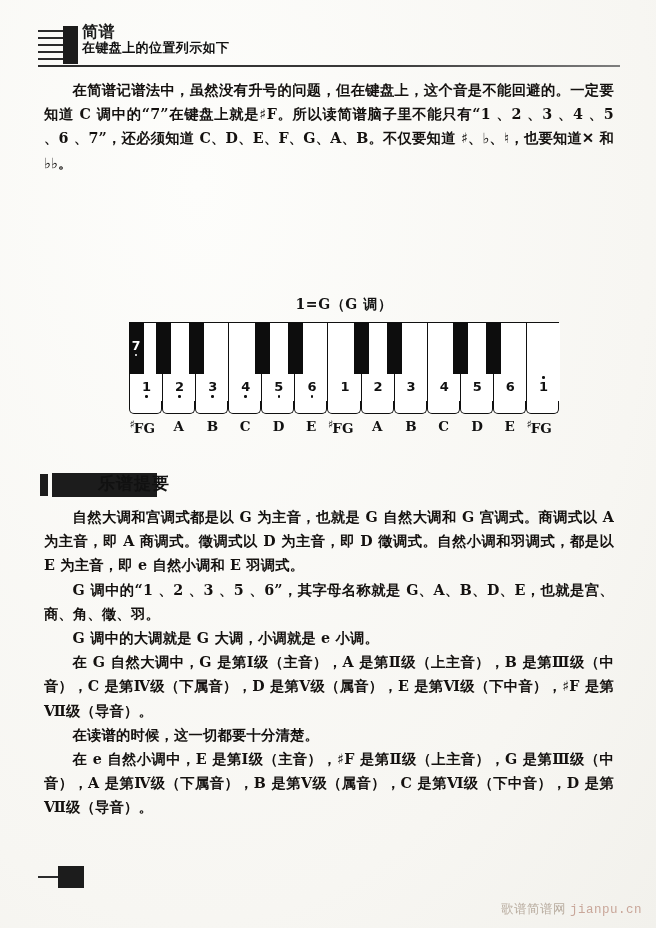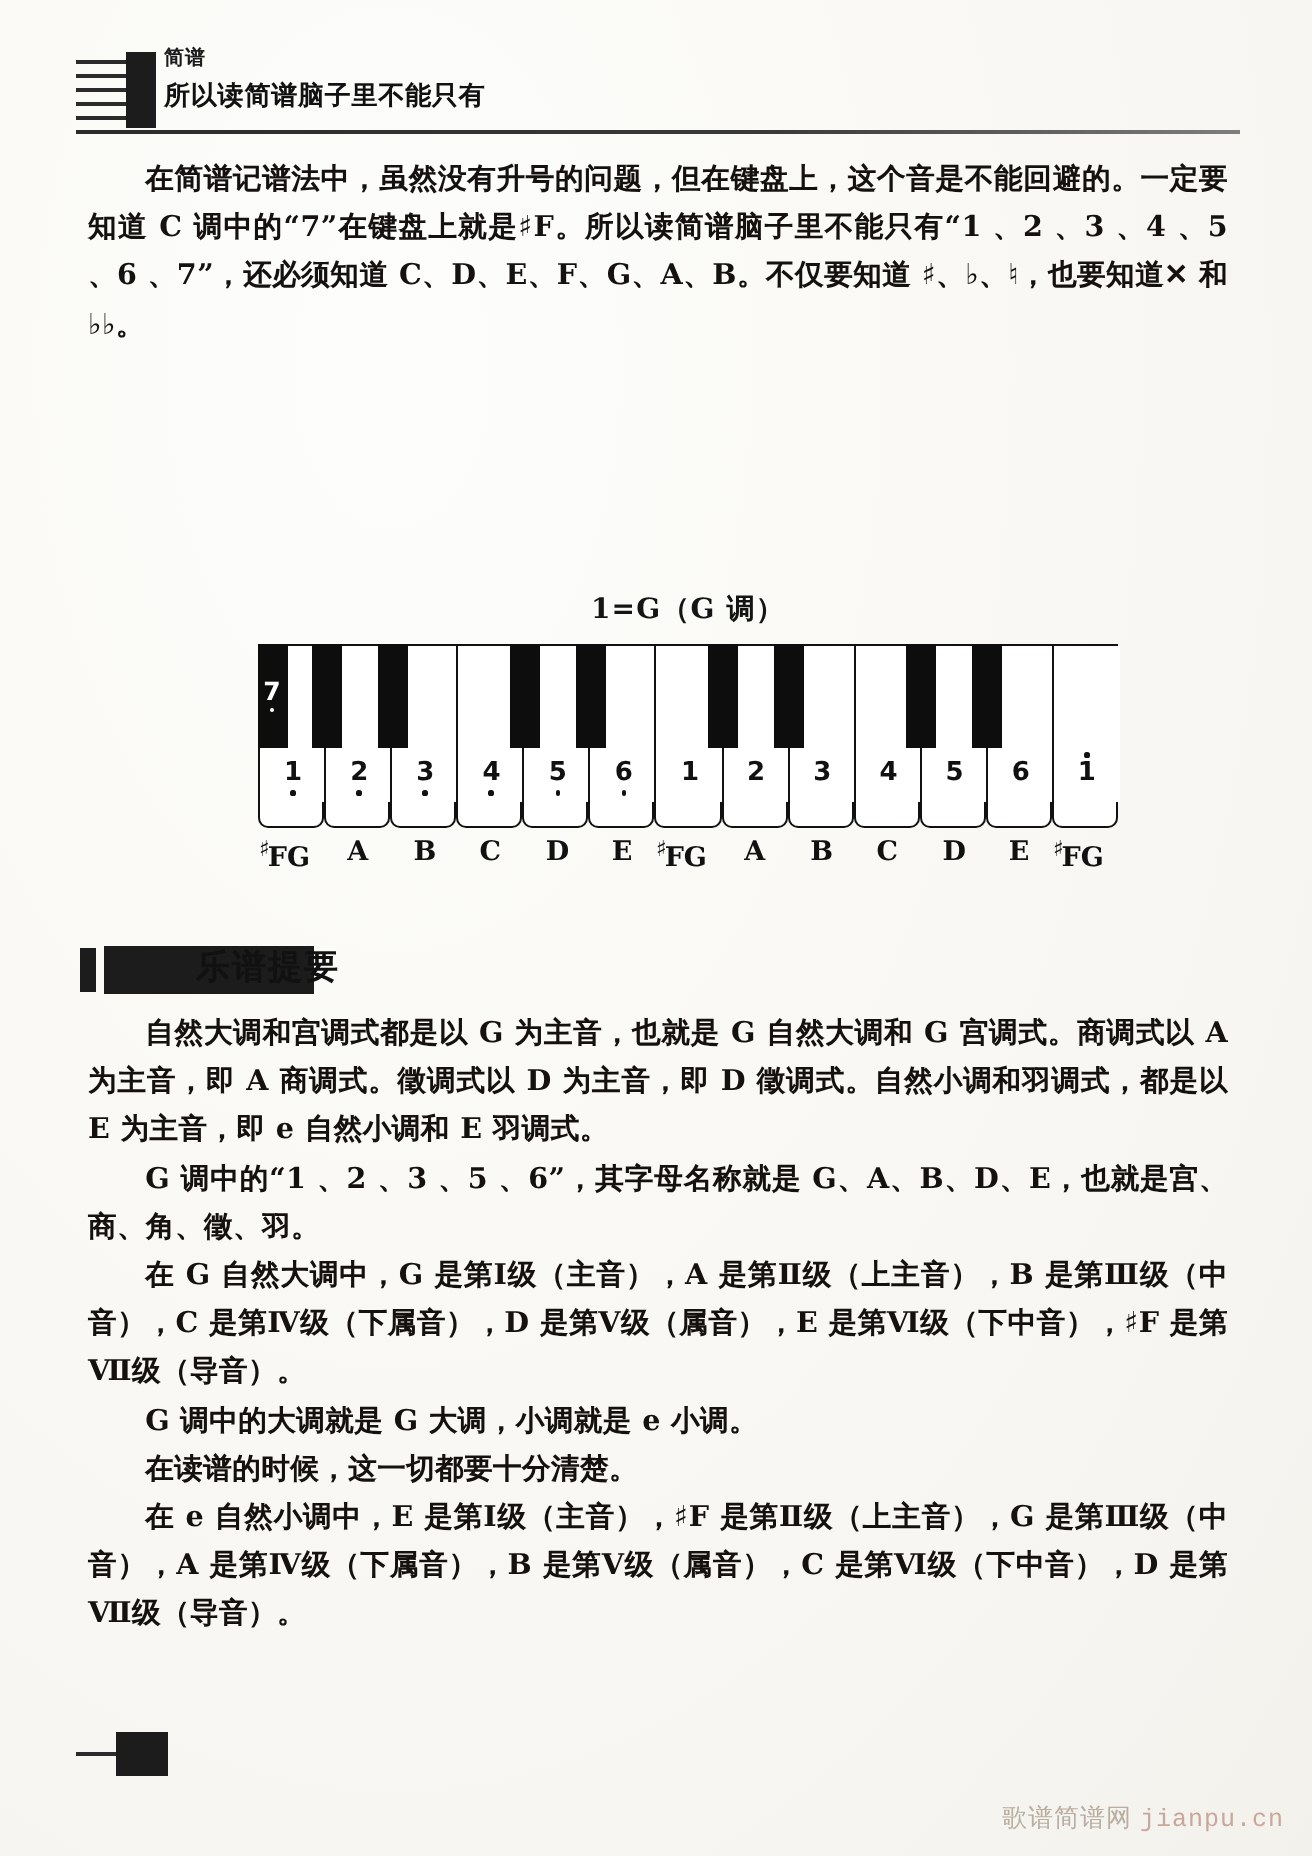--- a/index.html
+++ b/index.html
@@ -46,21 +46,21 @@
   .hdr-block {
     position: absolute;
     left: 25px; top: 8px;
     width: 15px; height: 38px;
     background: #1c1c1c;
   }
   .hdr-line1 {
     position: absolute;
     left: 44px; top: 4px;
     font-family: Liberation Serif, serif;
-    font-size: 10px;
+    font-size: 16px;
     font-weight: 700;
     letter-spacing: 0.5px;
     color: #1c1c1c;
   }
   .hdr-line2 {
     position: absolute;
     left: 44px; top: 21px;
     font-family: "DejaVu Sans", "Liberation Sans", sans-serif;
     font-size: 13px;
     font-weight: 700;
@@ -291,21 +291,21 @@
   <div class="header">
     <div class="hdr-staff">
       <i></i>
         <i></i>
         <i></i>
         <i></i>
         <i></i>
     </div>
     <div class="hdr-block"></div>
     <div class="hdr-line1">简谱</div>
-    <div class="hdr-line2">所以读简谱脑子里不能只有</div>
+    <div class="hdr-line2">在键盘上的位置列示如下</div>
     <div class="hdr-rule"></div>
   </div>
 
   <div class="body-col">
     <p class="para indent">在简谱记谱法中，虽然没有升号的问题，但在键盘上，这个音是不能回避的。一定要知道 C 调中的“7”在键盘上就是♯F。所以读简谱脑子里不能只有“1 、2 、3 、4 、5 、6 、7”，还必须知道 C、D、E、F、G、A、B。不仅要知道 ♯、♭、♮，也要知道✕ 和 ♭♭。</p>
   </div>
 
   <div class="figure">
     <div class="fig-title">1=G（G 调）</div>
 
@@ -383,22 +383,22 @@
 
   <div class="section-head">
     <div class="sh-bars"></div>
     <div class="sh-block"></div>
     <div class="sh-text">乐谱提要</div>
   </div>
 
   <div class="body-col2">
     <p class="para indent">自然大调和宫调式都是以 G 为主音，也就是 G 自然大调和 G 宫调式。商调式以 A 为主音，即 A 商调式。徵调式以 D 为主音，即 D 徵调式。自然小调和羽调式，都是以 E 为主音，即 e 自然小调和 E 羽调式。</p>
     <p class="para indent">G 调中的“1 、2 、3 、5 、6”，其字母名称就是 G、A、B、D、E，也就是宫、商、角、徵、羽。</p>
+    <p class="para indent">G 调中的大调就是 G 大调，小调就是 e 小调。</p>
     <p class="para indent">在 G 自然大调中，G 是第Ⅰ级（主音），A 是第Ⅱ级（上主音），B 是第Ⅲ级（中音），C 是第Ⅳ级（下属音），D 是第Ⅴ级（属音），E 是第Ⅵ级（下中音），♯F 是第Ⅶ级（导音）。</p>
-    <p class="para indent">G 调中的大调就是 G 大调，小调就是 e 小调。</p>
     <p class="para indent">在读谱的时候，这一切都要十分清楚。</p>
     <p class="para indent">在 e 自然小调中，E 是第Ⅰ级（主音），♯F 是第Ⅱ级（上主音），G 是第Ⅲ级（中音），A 是第Ⅳ级（下属音），B 是第Ⅴ级（属音），C 是第Ⅵ级（下中音），D 是第Ⅶ级（导音）。</p>
   </div>
 
   <div class="footer">
     <div class="ft-rule"></div>
     <div class="ft-block"></div>
   </div>
 
   <div class="watermark">

